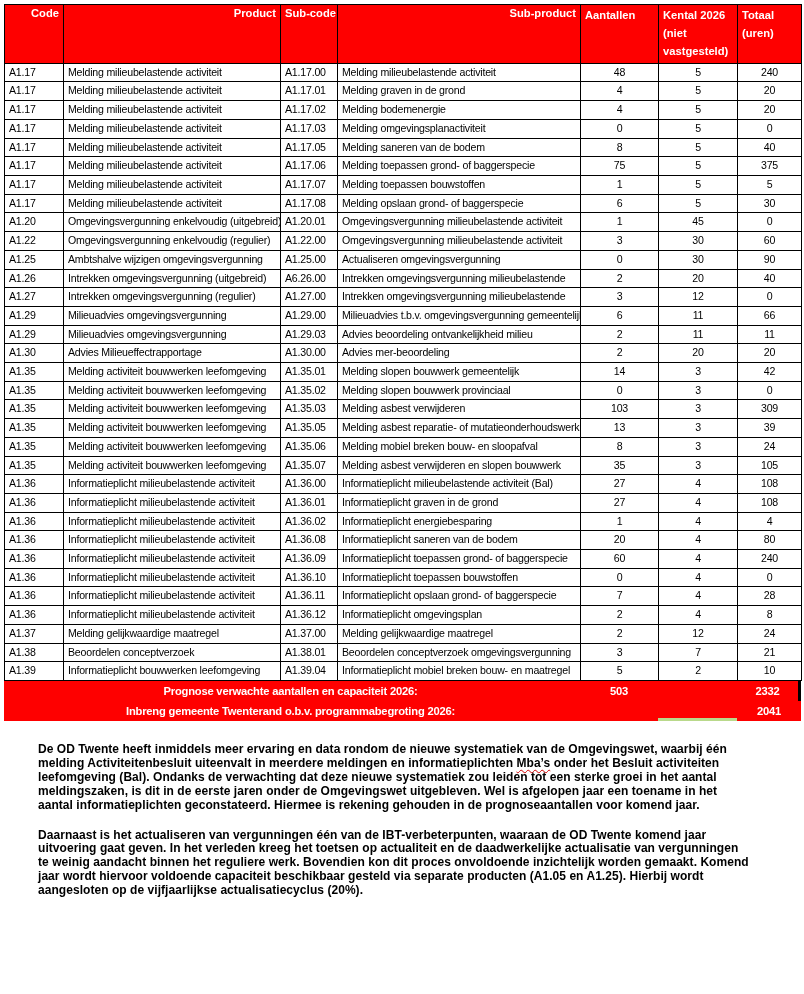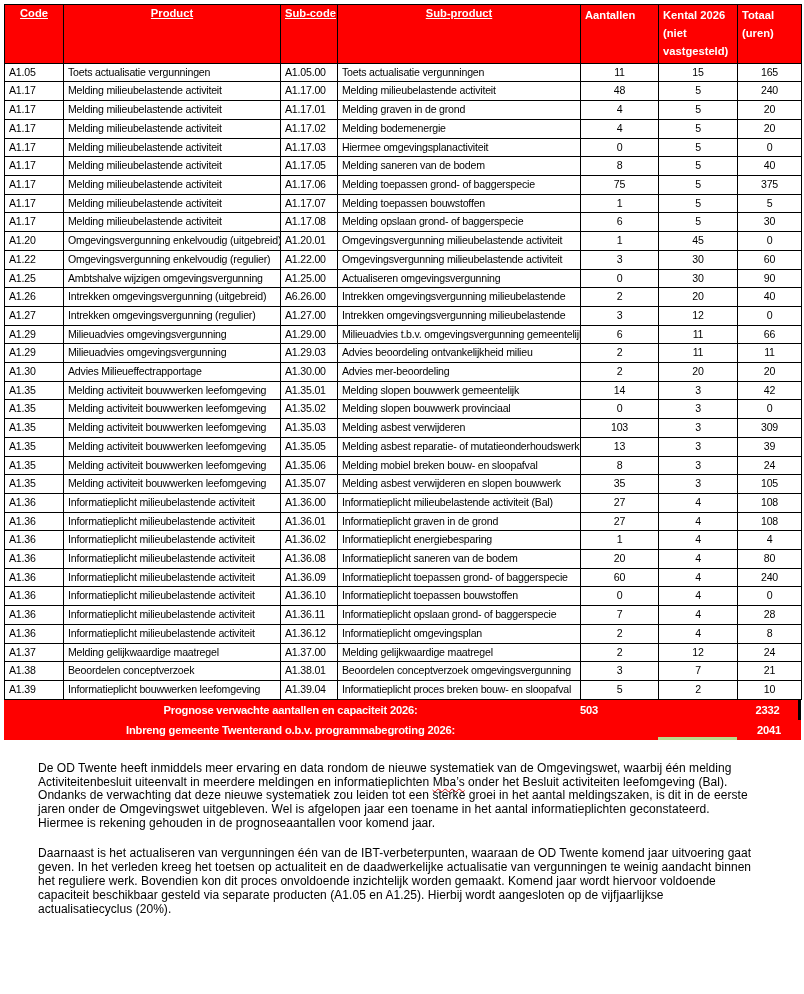--- a/index.html
+++ b/index.html
@@ -16,47 +16,47 @@
   }
   table.prognose th, table.prognose td {
     border: 1px solid var(--border_black, #000);
     overflow: hidden; white-space: nowrap;
   }
   thead th {
     background: var(--header_red, #fe0000);
     color: #fff; font-size: 11.2px; font-weight: bold;
     height: 58px; padding: 2px 4px; vertical-align: top;
   }
-  th.h-left  { text-align: center; text-decoration: underline; }
+  th.h-left  { text-align: right; }
   th.h-right { text-align: left; line-height: 1.6; }
   th.h-totaal { border: 2px solid #000; }
 
   tbody td {
     font-size: 10.6px; letter-spacing: -0.2px;
     height: 17.7px; line-height: 17.7px; padding: 0 0 0 4px;
   }
   td.col-aantallen, td.col-kental, td.col-totaal { text-align: center; padding: 0; }
 
   .summary {
     display: flex; width: 797px; height: 20px; align-items: center;
     background: var(--header_red, #fe0000); color: #fff;
     font-weight: bold; font-size: 11.2px; letter-spacing: -0.2px;
   }
   .sum-label    { width: 576px; text-align: center; padding-right: 3px; }
-  .sum-aantallen{ width: 78px; }
+  .sum-aantallen{ width: 78px; text-align: center; }
   .sum-kental   { width: 79px; height: 100%; }
   .sum-totaal   { width: 64px; text-align: center; height: 100%; line-height: 20px; }
   .summary-1 .sum-totaal { border-right: 3px solid var(--border_black, #000); }
   .summary-2 .sum-kental { border-bottom: 3px solid var(--summary_green_underline, #b9d98b); }
 
   .paragraphs {
     margin: 22px 28px 0 38px; width: 714px;
     font-size: 12px; line-height: 13.9px; letter-spacing: 0.05px; color: #000;
   }
-  .para { margin: 16px 0 14px 0; }
+  .para { margin: 16px 0 14px 0; font-weight: bold; }
   .sp-err {
     text-decoration: underline;
     text-decoration-style: wavy;
     text-decoration-color: var(--spellcheck_red, #d00000);
     text-decoration-thickness: 1px;
     text-underline-offset: 2px;
   }
 </style>
 </head>
 <body style="--header_red: #fe0000; --border_black: #000000; --summary_green_underline: #b9d98b; --spellcheck_red: #d00000;">
@@ -86,29 +86,20 @@
           <div>vastgesteld)</div>
         </th>
         <th class="h-right h-totaal">
           <div>Totaal</div>
           <div>(uren)</div>
         </th>
       </tr>
     </thead>
     <tbody>
         <tr>
-          <td class="col-code">A1.05</td>
-          <td class="col-product">Toets actualisatie vergunningen</td>
-          <td class="col-sub-code">A1.05.00</td>
-          <td class="col-sub-product">Toets actualisatie vergunningen</td>
-          <td class="col-aantallen">11</td>
-          <td class="col-kental">15</td>
-          <td class="col-totaal">165</td>
-        </tr>
-        <tr>
           <td class="col-code">A1.17</td>
           <td class="col-product">Melding milieubelastende activiteit</td>
           <td class="col-sub-code">A1.17.00</td>
           <td class="col-sub-product">Melding milieubelastende activiteit</td>
           <td class="col-aantallen">48</td>
           <td class="col-kental">5</td>
           <td class="col-totaal">240</td>
         </tr>
         <tr>
           <td class="col-code">A1.17</td>
@@ -125,21 +116,21 @@
           <td class="col-sub-code">A1.17.02</td>
           <td class="col-sub-product">Melding bodemenergie</td>
           <td class="col-aantallen">4</td>
           <td class="col-kental">5</td>
           <td class="col-totaal">20</td>
         </tr>
         <tr>
           <td class="col-code">A1.17</td>
           <td class="col-product">Melding milieubelastende activiteit</td>
           <td class="col-sub-code">A1.17.03</td>
-          <td class="col-sub-product">Hiermee omgevingsplanactiviteit</td>
+          <td class="col-sub-product">Melding omgevingsplanactiviteit</td>
           <td class="col-aantallen">0</td>
           <td class="col-kental">5</td>
           <td class="col-totaal">0</td>
         </tr>
         <tr>
           <td class="col-code">A1.17</td>
           <td class="col-product">Melding milieubelastende activiteit</td>
           <td class="col-sub-code">A1.17.05</td>
           <td class="col-sub-product">Melding saneren van de bodem</td>
           <td class="col-aantallen">8</td>
@@ -386,21 +377,21 @@
           <td class="col-sub-code">A1.38.01</td>
           <td class="col-sub-product">Beoordelen conceptverzoek omgevingsvergunning</td>
           <td class="col-aantallen">3</td>
           <td class="col-kental">7</td>
           <td class="col-totaal">21</td>
         </tr>
         <tr>
           <td class="col-code">A1.39</td>
           <td class="col-product">Informatieplicht bouwwerken leefomgeving</td>
           <td class="col-sub-code">A1.39.04</td>
-          <td class="col-sub-product">Informatieplicht proces breken bouw- en sloopafval</td>
+          <td class="col-sub-product">Informatieplicht mobiel breken bouw- en maatregel</td>
           <td class="col-aantallen">5</td>
           <td class="col-kental">2</td>
           <td class="col-totaal">10</td>
         </tr>
       </tbody>
   </table>
 
   <div class="summary summary-1">
     <div class="sum-label">Prognose verwachte aantallen en capaciteit 2026:</div>
     <div class="sum-aantallen">503</div>

